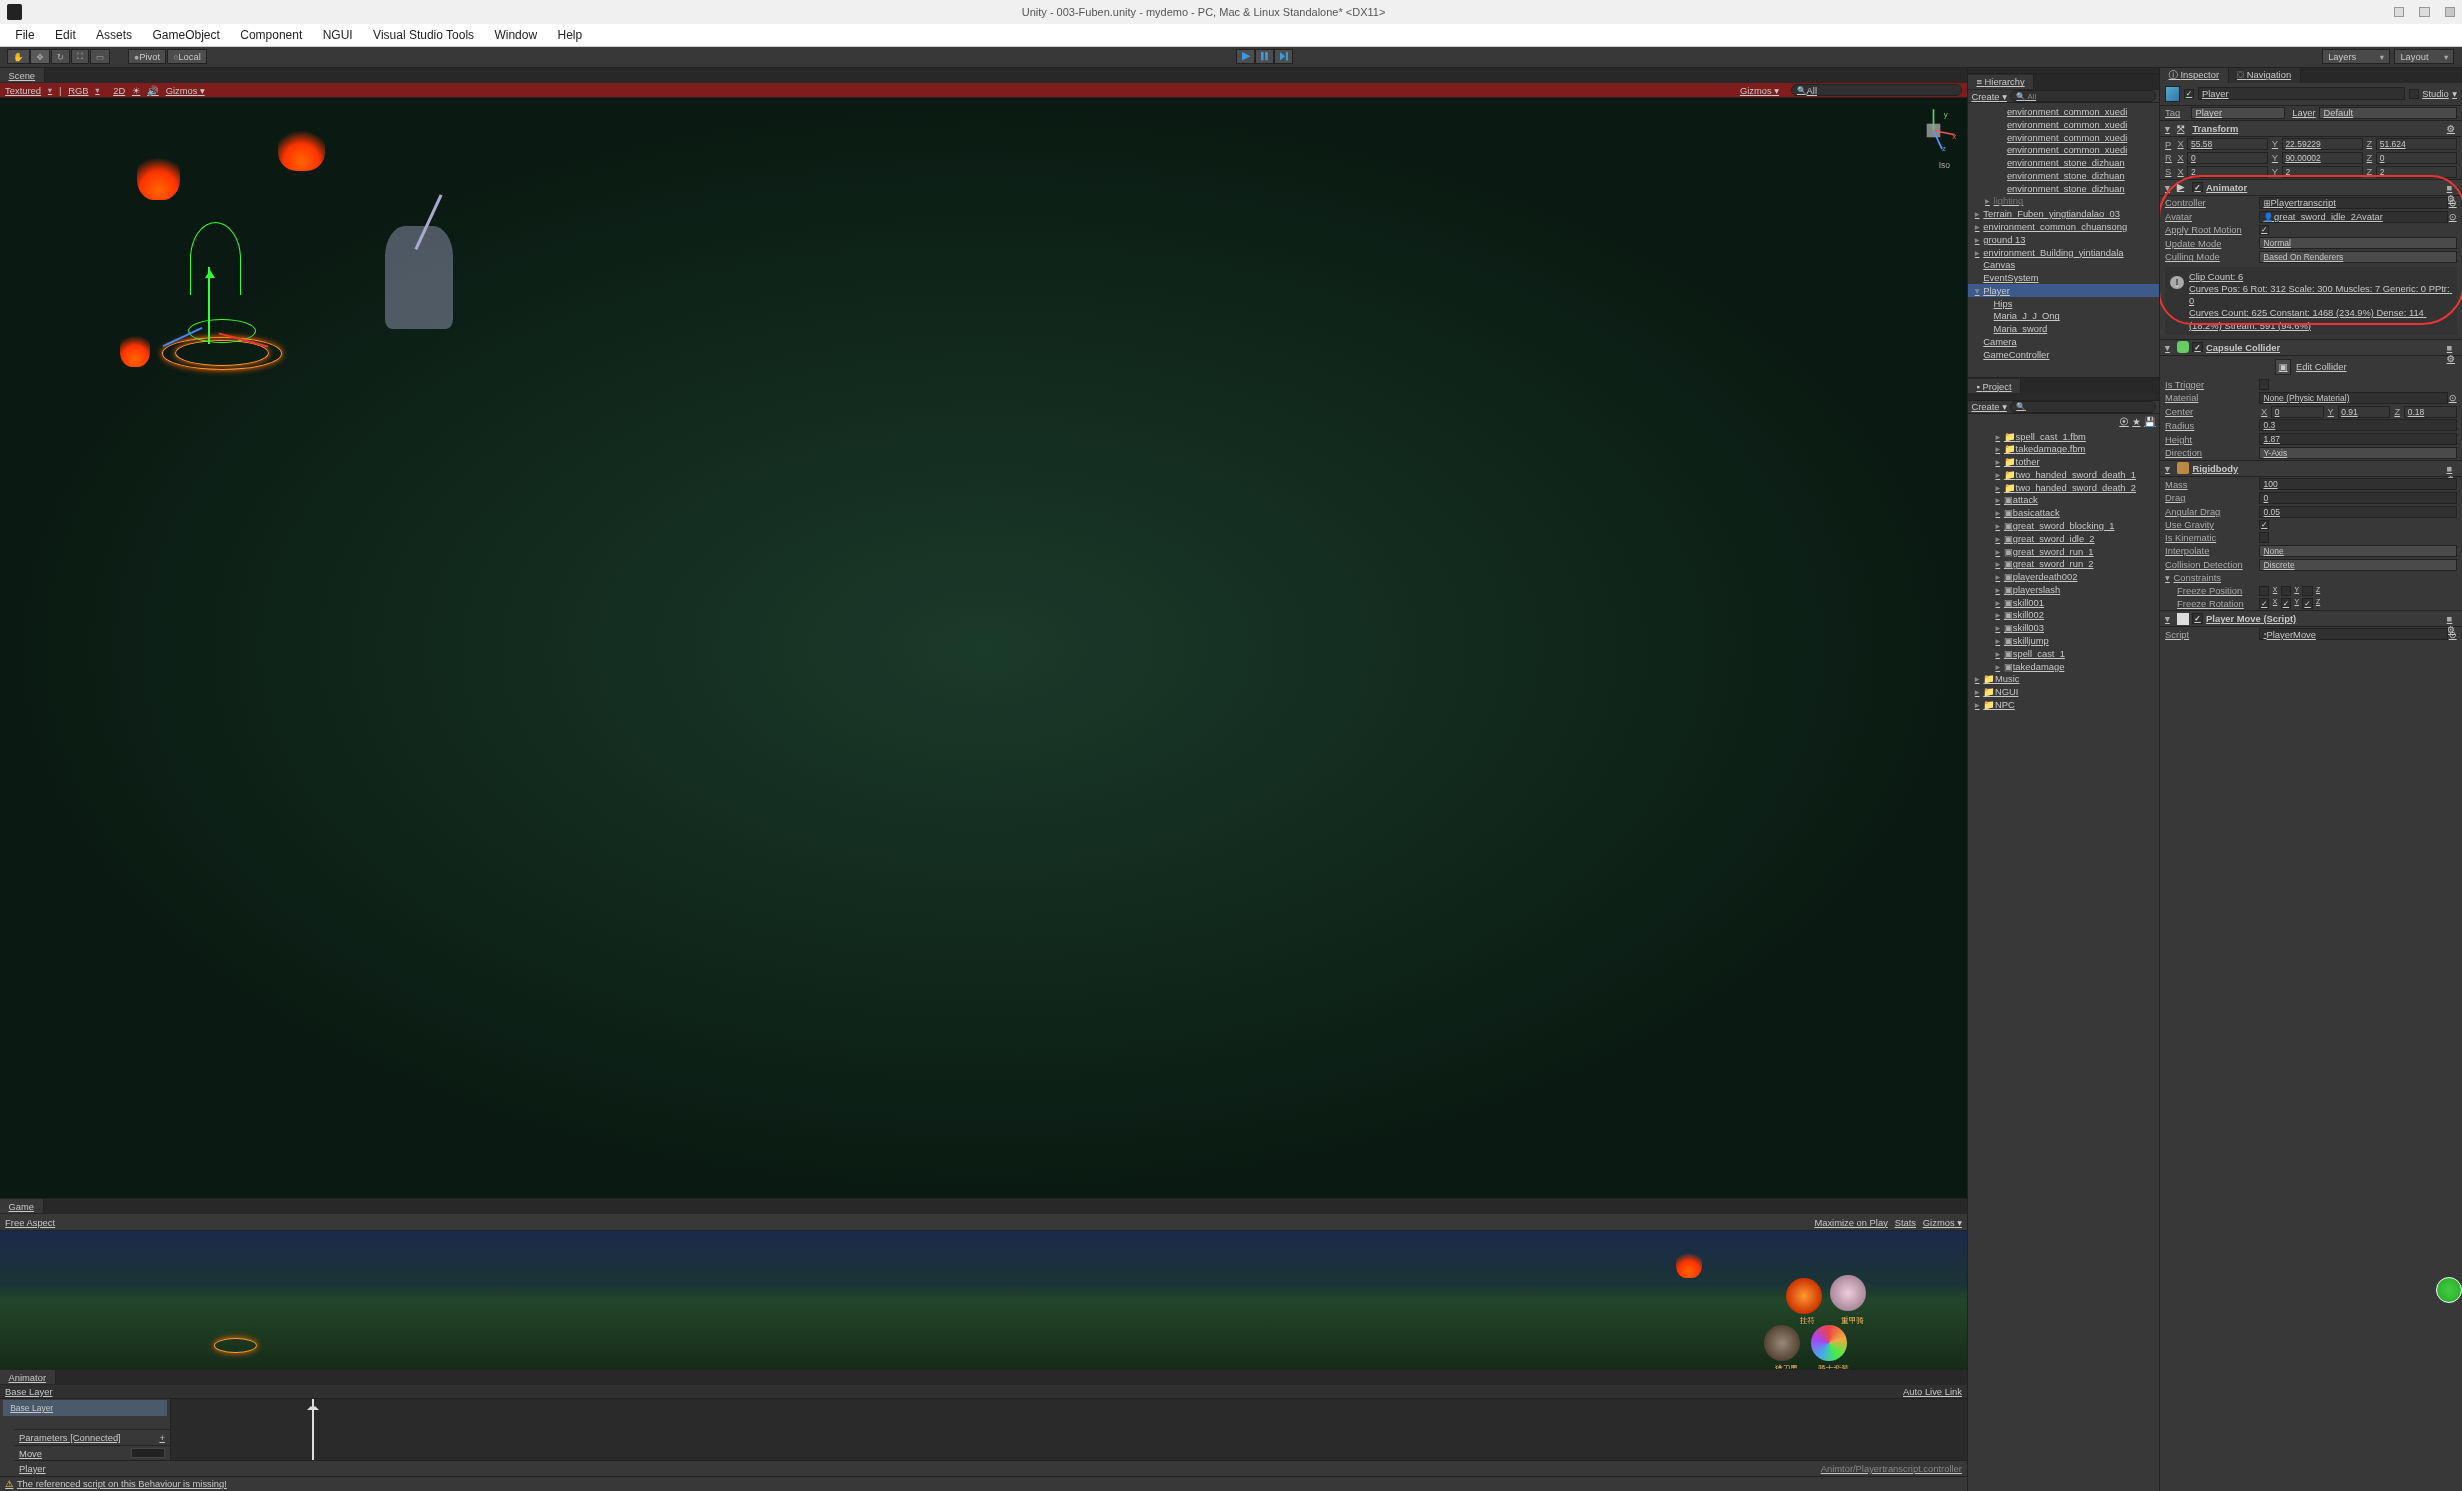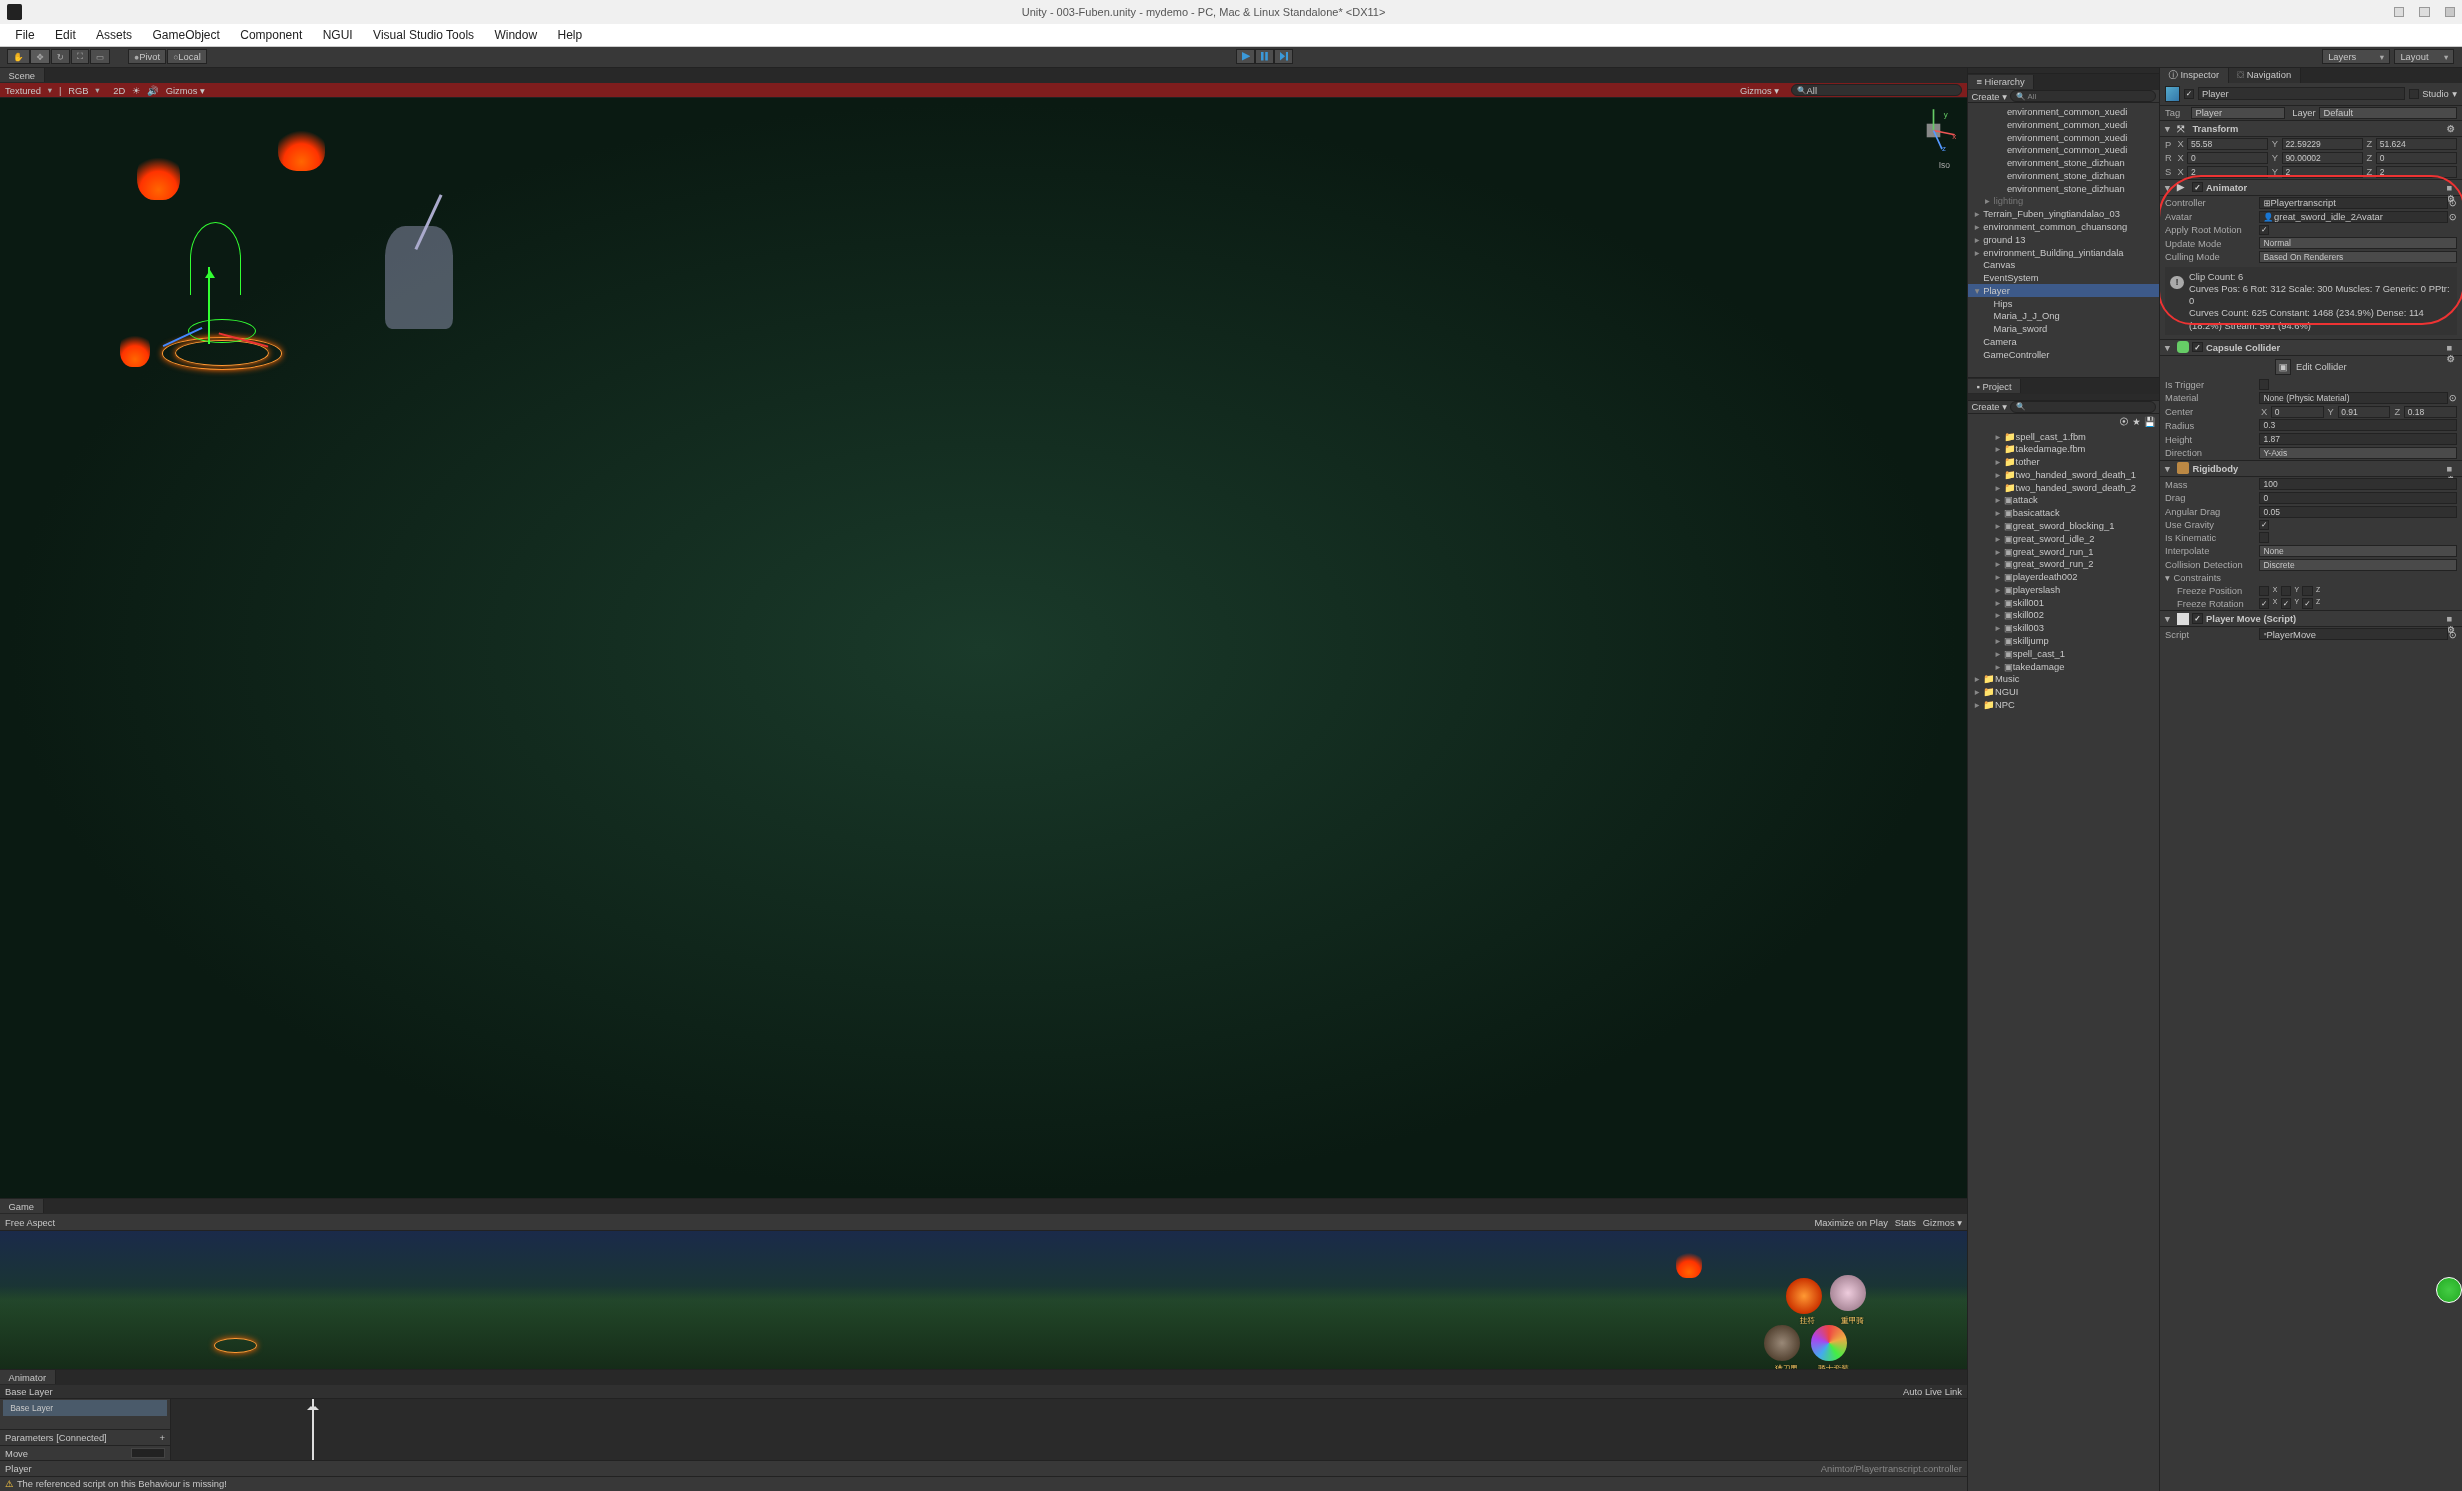--- a/index.html
+++ b/index.html
@@ -13,21 +13,21 @@
 .menubar .menuitem { padding: 3.4px 8.5px; font-size: 12px; color: #222; cursor: pointer; }
 .toolbar { background: #383838; height: 20.5px; display: flex; align-items: center; padding: 0 6.8px; border-bottom: 0.9px solid #222; }
 .toolbtn { height: 15.4px; padding: 0 5.1px; background: #4d4d4d; border: 0.9px solid #222; display: inline-flex; align-items: center; margin-right: 0.9px; font-size: 8.5px; color: #aaa; }
 .toolbtn.active { background: #5a5a5a; }
 .tool-group { display: flex; }
 .tool-pivot { margin-left: 17px; display: flex; gap: 0; }
 .tool-play { margin: 0 auto; display: flex; gap: 0; }
 .play-icon { width: 19px; height: 15.4px; background: #4d4d4d; border:0.9px solid #222; display:flex; align-items:center; justify-content:center; }
 .play-icon svg { fill:#3b99d9; }
 .tool-right { display: flex; gap: 3.4px; }
-.content { flex: 1; display: flex; background: #383838; overflow: hidden; }
+.content { flex: 1; display: flex; background: #383838; overflow: hidden; text-decoration: underline; }
 .left-col { flex: 1; display: flex; flex-direction: column; border-right: 0.9px solid #222; }
 .mid-col { width: 192px; display: flex; flex-direction: column; border-right: 0.9px solid #222; }
 .right-col { width: 302px; display: flex; flex-direction: column; }
 .panel-tab { height: 15.4px; display: flex; align-items: center; background: #282828; }
 .panel-tab .tab { background: #383838; padding: 1.7px 8.5px; border-right: 0.9px solid #222; }
 .panel-tab .tab.inactive { background: #303030; color: #888; }
 .scene-bar { height: 15.4px; display: flex; align-items: center; gap: 6.8px; padding: 0 5.1px; background: #7f1d1d; border-bottom: 0.9px solid #222; font-size:8.5px; color:#aaa; }
 .viewport { flex: 1; background: radial-gradient(ellipse at center, #1a3a2a 0%, #0a1a12 70%); position: relative; overflow: hidden; }
 .gizmo-cube { position:absolute; top:6.8px; right:8.5px; width:51px; height:51px; }
 .iso-label { position:absolute; top:62px; right:17px; color:#aaa; font-size:8.5px; }
@@ -37,21 +37,21 @@
 .character { position:absolute; width:68px; height:103px; background:rgba(180,180,220,0.4); border-radius:30% 30% 10% 10%; }
 .game-panel { height: 171px; display:flex; flex-direction:column; border-top:0.9px solid #222; }
 .game-view { flex:1; background:linear-gradient(180deg, #1a2a4a 0%, #1a3a2a 60%); position:relative; overflow:hidden; }
 .game-bar { height:17px; display:flex; align-items:center; padding:0 5.1px; font-size:7.7px; color:#aaa; justify-content:space-between; border-bottom:0.9px solid #222; }
 .anim-panel { height:107px; display:flex; flex-direction:column; border-top:0.9px solid #222; }
 .anim-body { flex:1; display:flex; }
 .anim-left { width:171px; border-right:0.9px solid #222; display:flex; flex-direction:column; }
 .anim-right { flex:1; background:#2a2a2a; position:relative; }
 .baselayer-crumb { height:13.7px; background:#303030; padding:0 5.1px; display:flex; align-items:center; font-size:8.5px; border-bottom:0.9px solid #222; }
 .layer-row { padding:2.6px 6.8px; background:#4a5a6a; margin:1.7px 3.4px; font-size:8.5px; }
-.param-row { border-top:0.9px solid #222; padding:1.7px 5.1px; font-size:8.5px; display:flex; justify-content:space-between; align-items:center; }
+.param-row { border-top:0.9px solid #222; padding:1.7px 5.1px; font-size:8.5px; display:flex; justify-content:space-between; align-items:center;margin-left:14px; }
 .errorbar { height:15.4px; background:#383838; border-top:0.9px solid #222; padding:0 5.1px; display:flex; align-items:center; color:#ffcc44; font-size:8.5px; }
 .hierarchy-bar { height:13.7px; display:flex; align-items:center; padding:0 3.4px; font-size:8.5px; border-bottom:0.9px solid #222; }
 .search-field { flex:1; height:12px; background:#303030; border:0.9px solid #222; border-radius:6.8px; padding:0 5.1px; color:#888; font-size:7.7px; display:flex; align-items:center; }
 .tree { flex:1; overflow:auto; padding:1.7px 0; }
 .tree-row { padding:0.9px 3.4px; white-space:nowrap; font-size:9.4px; color:#aaa; display:flex; align-items:flex-end; }
 .tree-row.sel { background:#3d5a8a; color:#fff; }
 .tree-fold { width:8.5px; display:inline-block; color:#888; margin-left:var(--ind,0px); }
 .project-panel { flex:1; display:flex; flex-direction:column; border-top:0.9px solid #222; }
 .inspector { flex:1; overflow:auto; font-size:9.4px; }
 .insp-header { padding:3.4px 5.1px; display:flex; align-items:center; gap:3.4px; border-bottom:0.9px solid #222; }

